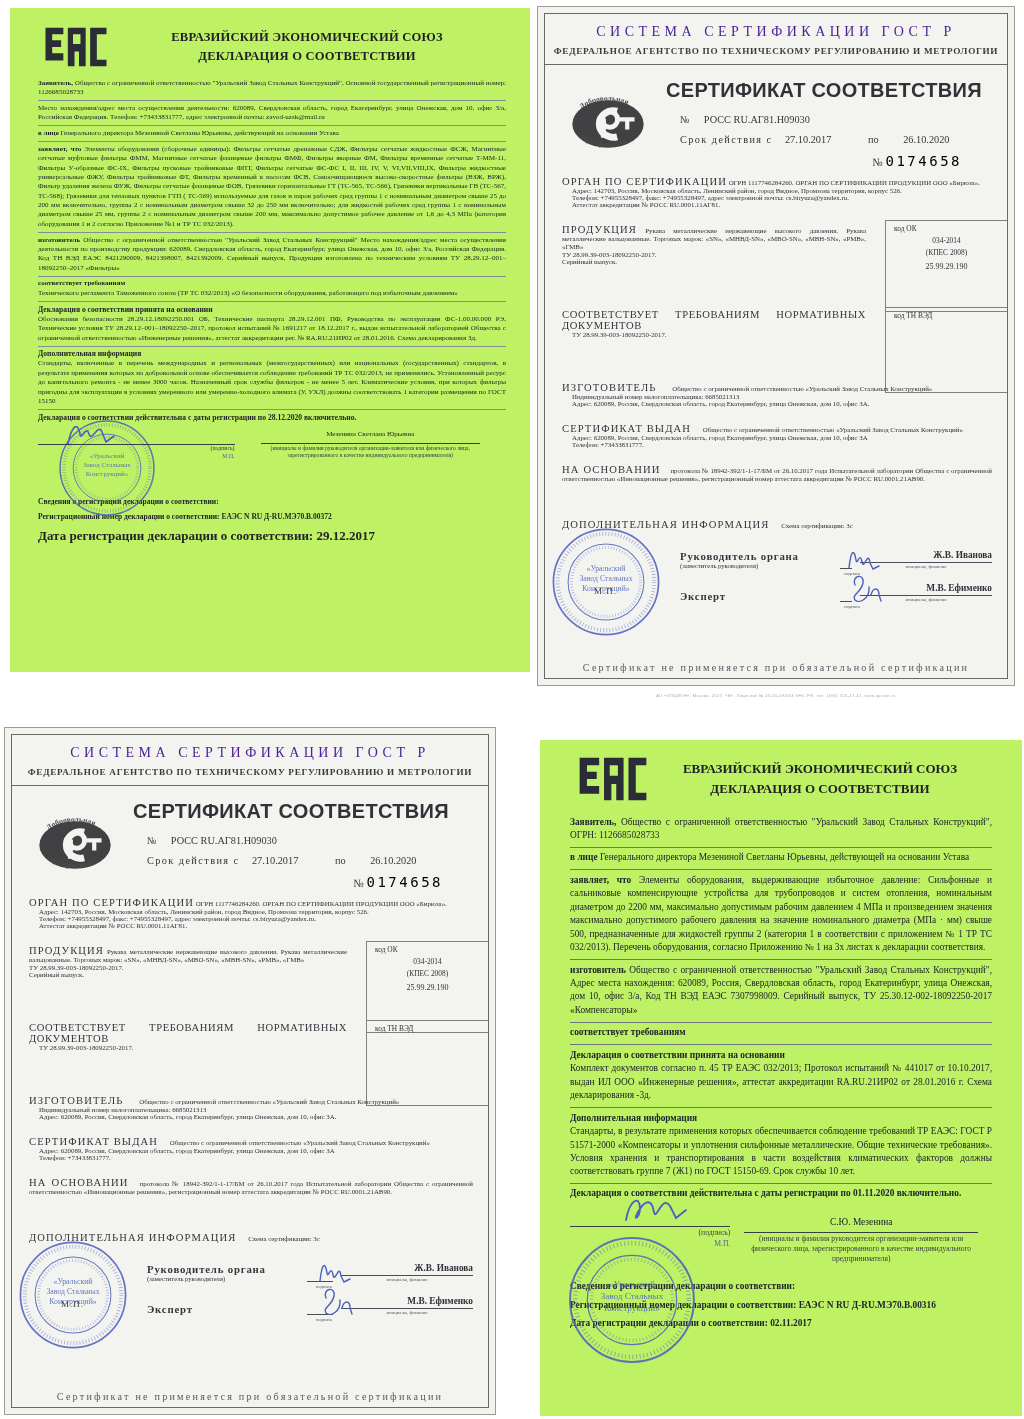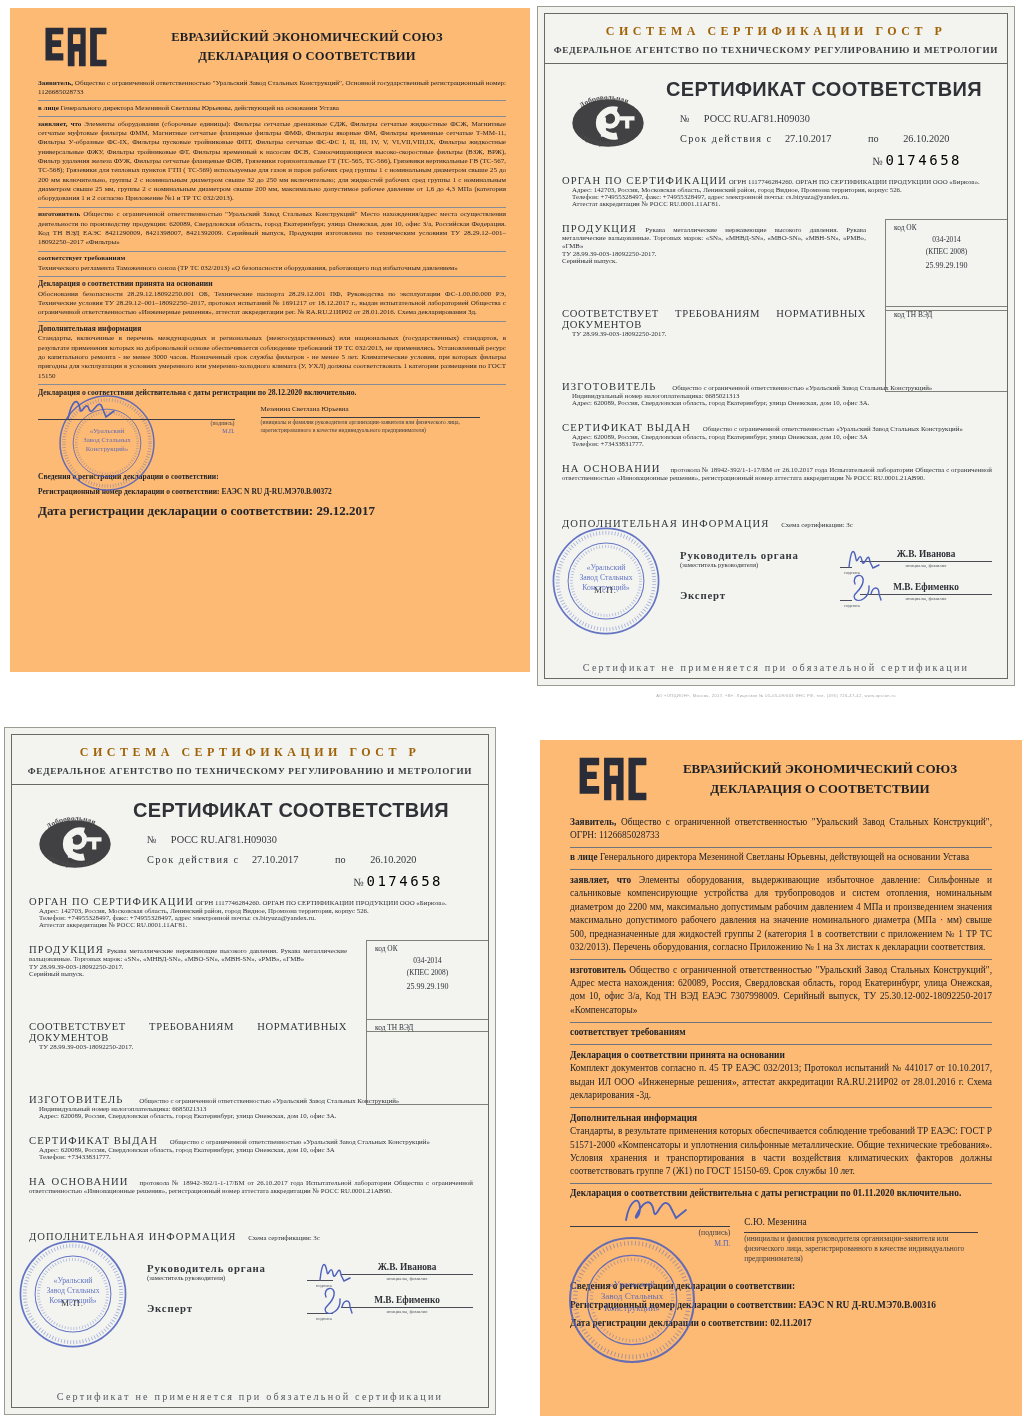--- a/index.html
+++ b/index.html
@@ -1,49 +1,49 @@
 <!DOCTYPE html>
 <html><head>
 <meta charset="utf-8">
 <style>
   html,body{margin:0;padding:0;background:#fff;}
   .canvas{position:relative;width:1024px;height:1419px;background:#ffffff;overflow:hidden;
           font-family:"Liberation Serif",serif;color:#23252b;}
-  .page{position:absolute;background:#fdba74;box-sizing:border-box;}
+  .page{position:absolute;background:#bef264;box-sizing:border-box;}
 
   
   .decl{padding:18px 24px 0 28px;}
   .decl-head{display:flex;align-items:center;margin-bottom:8px;}
   .eac-logo{flex:none;}
   .decl-title{flex:1;text-align:center;font-weight:bold;color:#1d2026;}
   .decl-a{font-size:7.05px;line-height:1.33;}
   .decl-a .decl-title{font-size:12.6px;line-height:1.5;letter-spacing:.2px;}
   .decl-d{font-size:9.35px;line-height:1.44;color:#20242c;}
   .decl-d .decl-title{font-size:13px;line-height:1.55;}
   .fld{border-bottom:1px solid #868b95;padding:2.5px 0 3px;text-align:justify;}
   .decl-d .fld{border-bottom:1px solid #6e7380;padding:3.5px 0 4.5px;}
   .ld{font-weight:bold;}
   .nl{display:block;}
   .valid{font-weight:bold;text-align:justify;padding:3px 0;}
   .sigarea{position:relative;display:flex;margin-top:4px;}
   .sigleft{width:42%;position:relative;}
-  .sigright{width:58%;}
+  .sigright{width:58%;text-align:center;}
   .sigline{border-bottom:1px solid #3a3d45;height:14px;}
   .sigcap{font-size:.82em;text-align:right;color:#3a3d45;}
   .namecap{font-size:.8em;color:#3a3d45;line-height:1.3;margin-top:1px;}
   .regrow{font-weight:bold;padding:2.5px 0;}
   .stamp{position:absolute;pointer-events:none;}
   .bluescript{stroke:#4d60bd;fill:none;stroke-linecap:round;}
 
   
   .cert{background:#f2f3ee;border:1px solid #9b9d93;padding:6px;font-size:7px;color:#2e3138;}
   .cert-inner{border:1.5px solid #696b62;height:100%;box-sizing:border-box;position:relative;
               display:flex;flex-direction:column;background:#f3f4f0;}
   .cert-hdr{border-bottom:1.5px solid #696b62;text-align:center;padding:10px 6px 8px;}
-  .cert-h1{font-size:12px;font-weight:bold;letter-spacing:4.5px;color:#a16207;}
+  .cert-h1{font-size:14px;font-weight:normal;letter-spacing:4.5px;color:#4c1d95;}
   .cert-h2{font-size:9.2px;font-weight:bold;letter-spacing:.7px;margin-top:6px;color:#3a3c40;}
   .cert-bd{padding:12px 15px 0 17px;position:relative;flex:1;}
   .cert-toprow{display:flex;gap:12px;}
   .rst{flex:none;margin-top:4px;}
   .cert-titleblock{flex:1;}
   .cert-title{font-family:"Liberation Sans",sans-serif;font-weight:bold;font-size:20px;
               letter-spacing:.3px;color:#303237;margin:2px 0 12px;}
   .cno{font-size:10.3px;margin:4px 0 0 14px;color:#33363c;}
   .spaced{letter-spacing:1.4px;}
   .cval{margin-left:10px;}
@@ -58,21 +58,21 @@
   .codebox .cc{text-align:center;margin-top:3px;}
   .cert-sig{position:relative;margin-top:12px;padding-left:118px;min-height:86px;}
   .sigrow{display:flex;align-items:flex-end;margin-bottom:6px;}
   .roleblock{width:152px;flex:none;}
   .role{font-size:10.8px;letter-spacing:.8px;font-weight:bold;color:#34373d;}
   .rolesub{font-size:6.6px;}
   .sigmid{flex:1;border-bottom:1px solid #4a4d55;position:relative;height:26px;margin:0 8px;}
   .sigmid svg{position:absolute;bottom:-4px;left:28%;}
   .undercap{position:absolute;bottom:-8px;left:35%;font-size:4.6px;color:#5a5d66;}
   .nameblock{width:132px;flex:none;text-align:center;}
-  .cname{font-size:9.3px;font-weight:bold;border-bottom:1px solid #4a4d55;padding-bottom:2px;color:#2f3239;}
+  .cname{font-size:9.3px;font-weight:bold;border-bottom:1px solid #4a4d55;padding-bottom:2px;color:#2f3239;text-align:right;}
   .ccap{font-size:4.8px;color:#5a5d66;margin-top:1px;}
   .footer-note{position:absolute;bottom:5px;left:0;right:0;text-align:center;font-size:10.2px;
                letter-spacing:2.2px;color:#565a61;}
   .fineprint{position:absolute;left:0;right:0;bottom:-13px;text-align:center;font-size:4px;
              color:#a2a7ad;letter-spacing:.4px;font-family:"Liberation Sans",sans-serif;}
   .mp-dark{font-size:9px;letter-spacing:1px;color:#3c3f46;}
 </style>
 </head>
 <body>
 
@@ -90,20 +90,23 @@
   </svg>
 </span>
       <div class="decl-title">
         <span class="nl">ЕВРАЗИЙСКИЙ ЭКОНОМИЧЕСКИЙ СОЮЗ</span>
         <span class="nl">ДЕКЛАРАЦИЯ О СООТВЕТСТВИИ</span>
       </div>
     </div>
     <div class="fld">
       <span class="ld">Заявитель,</span>
       <span>Общество с ограниченной ответственностью "Уральский Завод Стальных Конструкций", Основной государственный регистрационный номер: 1126685028733</span>
+    </div>
+    <div class="fld">
+      <span>Место нахождения/адрес места осуществления деятельности: 620089, Свердловская область, город Екатеринбург, улица Онежская, дом 10, офис 3/а, Российская Федерация. Телефон: +73433831777, адрес электронной почты: zavod-uzsk@mail.ru</span>
     </div>
     <div class="fld">
       <span class="ld">в лице</span>
       <span>Генерального директора Мезениной Светланы Юрьевны, действующей на основании Устава</span>
     </div>
     <div class="fld">
       <span class="ld">заявляет, что</span>
       <span>Элементы оборудования (сборочные единицы): Фильтры сетчатые дренажные СДЖ, Фильтры сетчатые жидкостные ФСЖ, Магнитные сетчатые муфтовые фильтры ФММ, Магнитные сетчатые фланцевые фильтры ФМФ, Фильтры якорные ФМ, Фильтры временные сетчатые Т-ММ-11, Фильтры У-образные ФС-IX, Фильтры пусковые тройниковые ФПТ, Фильтры сетчатые ФС-ФС I, II, III, IV, V, VI,VII,VIII,IX, Фильтры жидкостные универсальные ФЖУ, Фильтры тройниковые ФТ, Фильтры временный к насосам ФСВ, Самоочищающиеся высоко-скоростные фильтры (ВЗЖ, ВРЖ), Фильтр удаления железа ФУЖ, Фильтры сетчатые фланцевые ФОВ, Грязевики горизонтальные ГТ (ТС-565, ТС-566), Грязевики вертикальные ГВ (ТС-567, ТС-568); Грязевики для тепловых пунктов ГТП ( ТС-569) используемые для газов и паров рабочих сред группы 1 с номинальным диаметром свыше 25 до 200 мм включительно, группы 2 с номинальным диаметром свыше 32 до 250 мм включительно; для жидкостей рабочих сред группы 1 с номинальным диаметром свыше 25 мм, группы 2 с номинальным диаметром свыше 200 мм, максимально допустимое рабочее давление от 1,6 до 4,3 МПа (категория оборудования 1 и 2 согласно Приложение №1 и ТР ТС 032/2013).</span>
     </div>
     <div class="fld">

